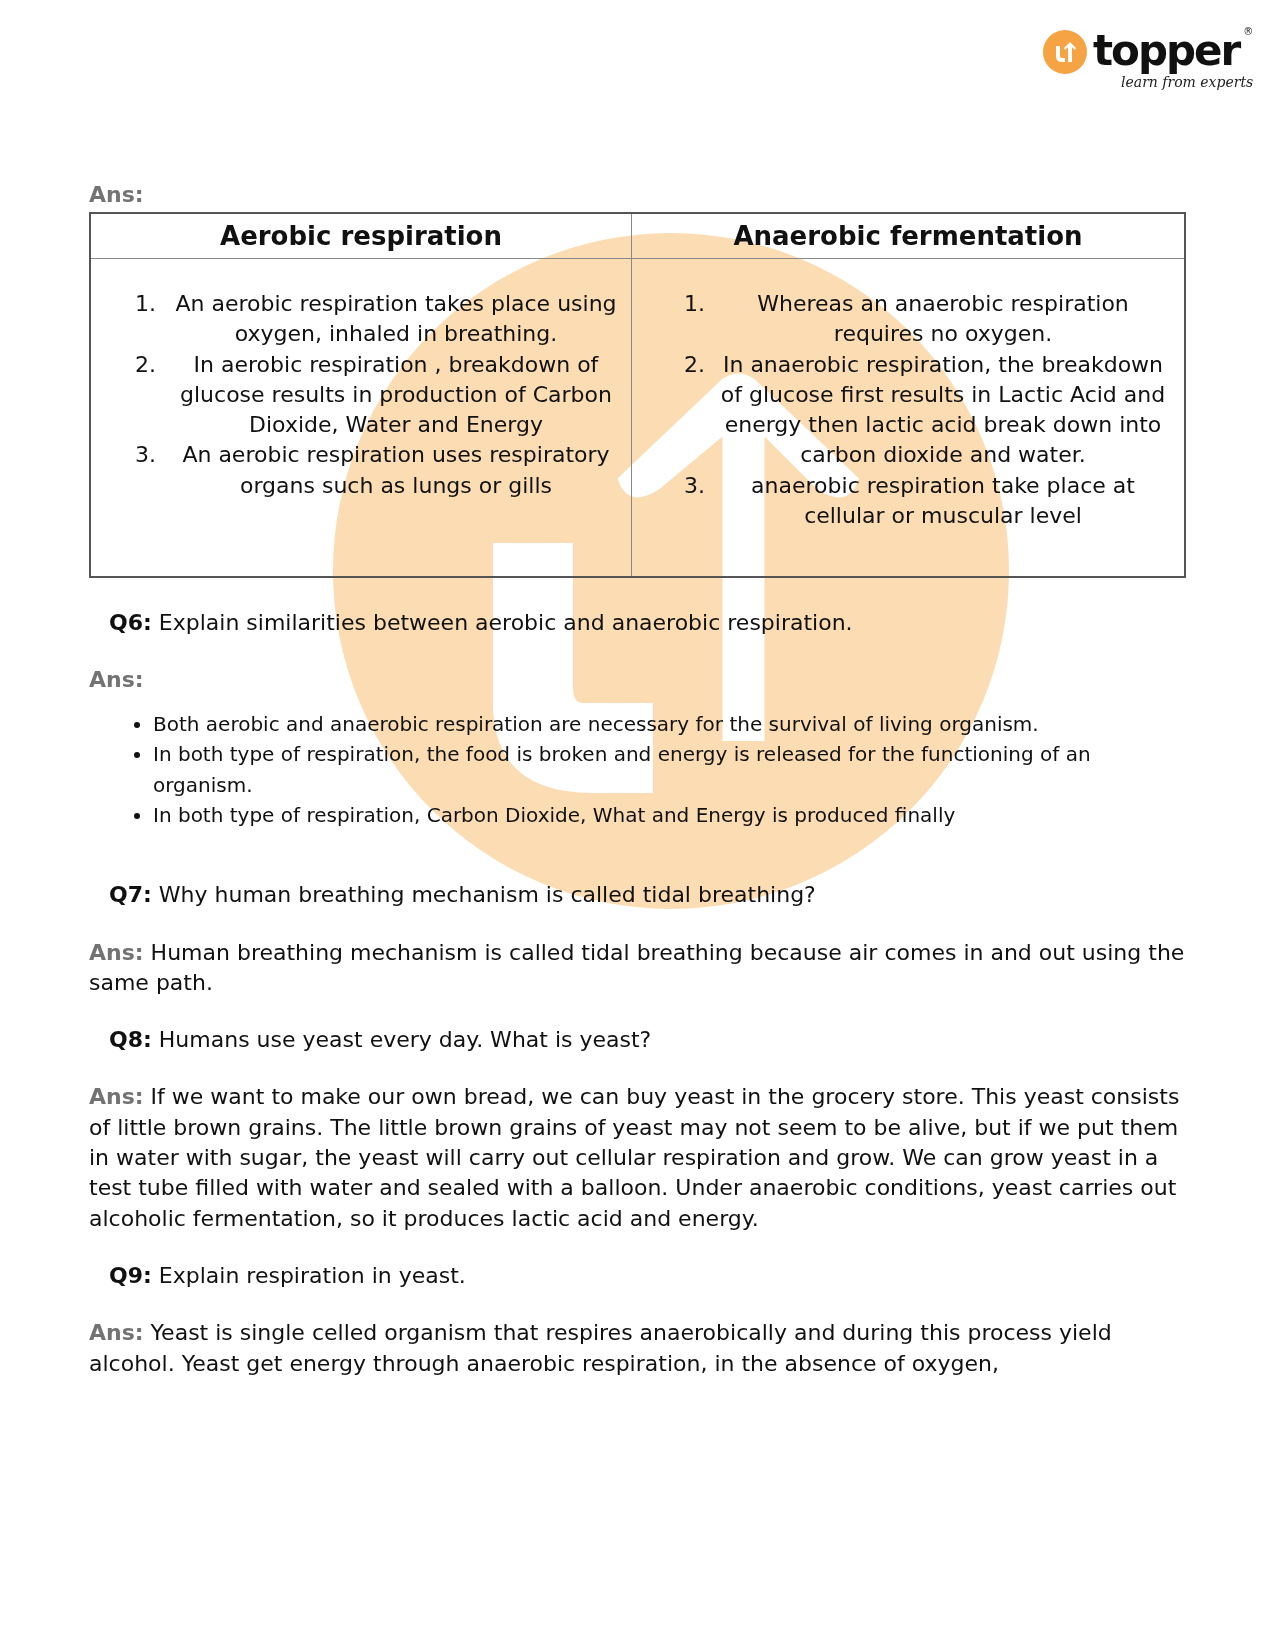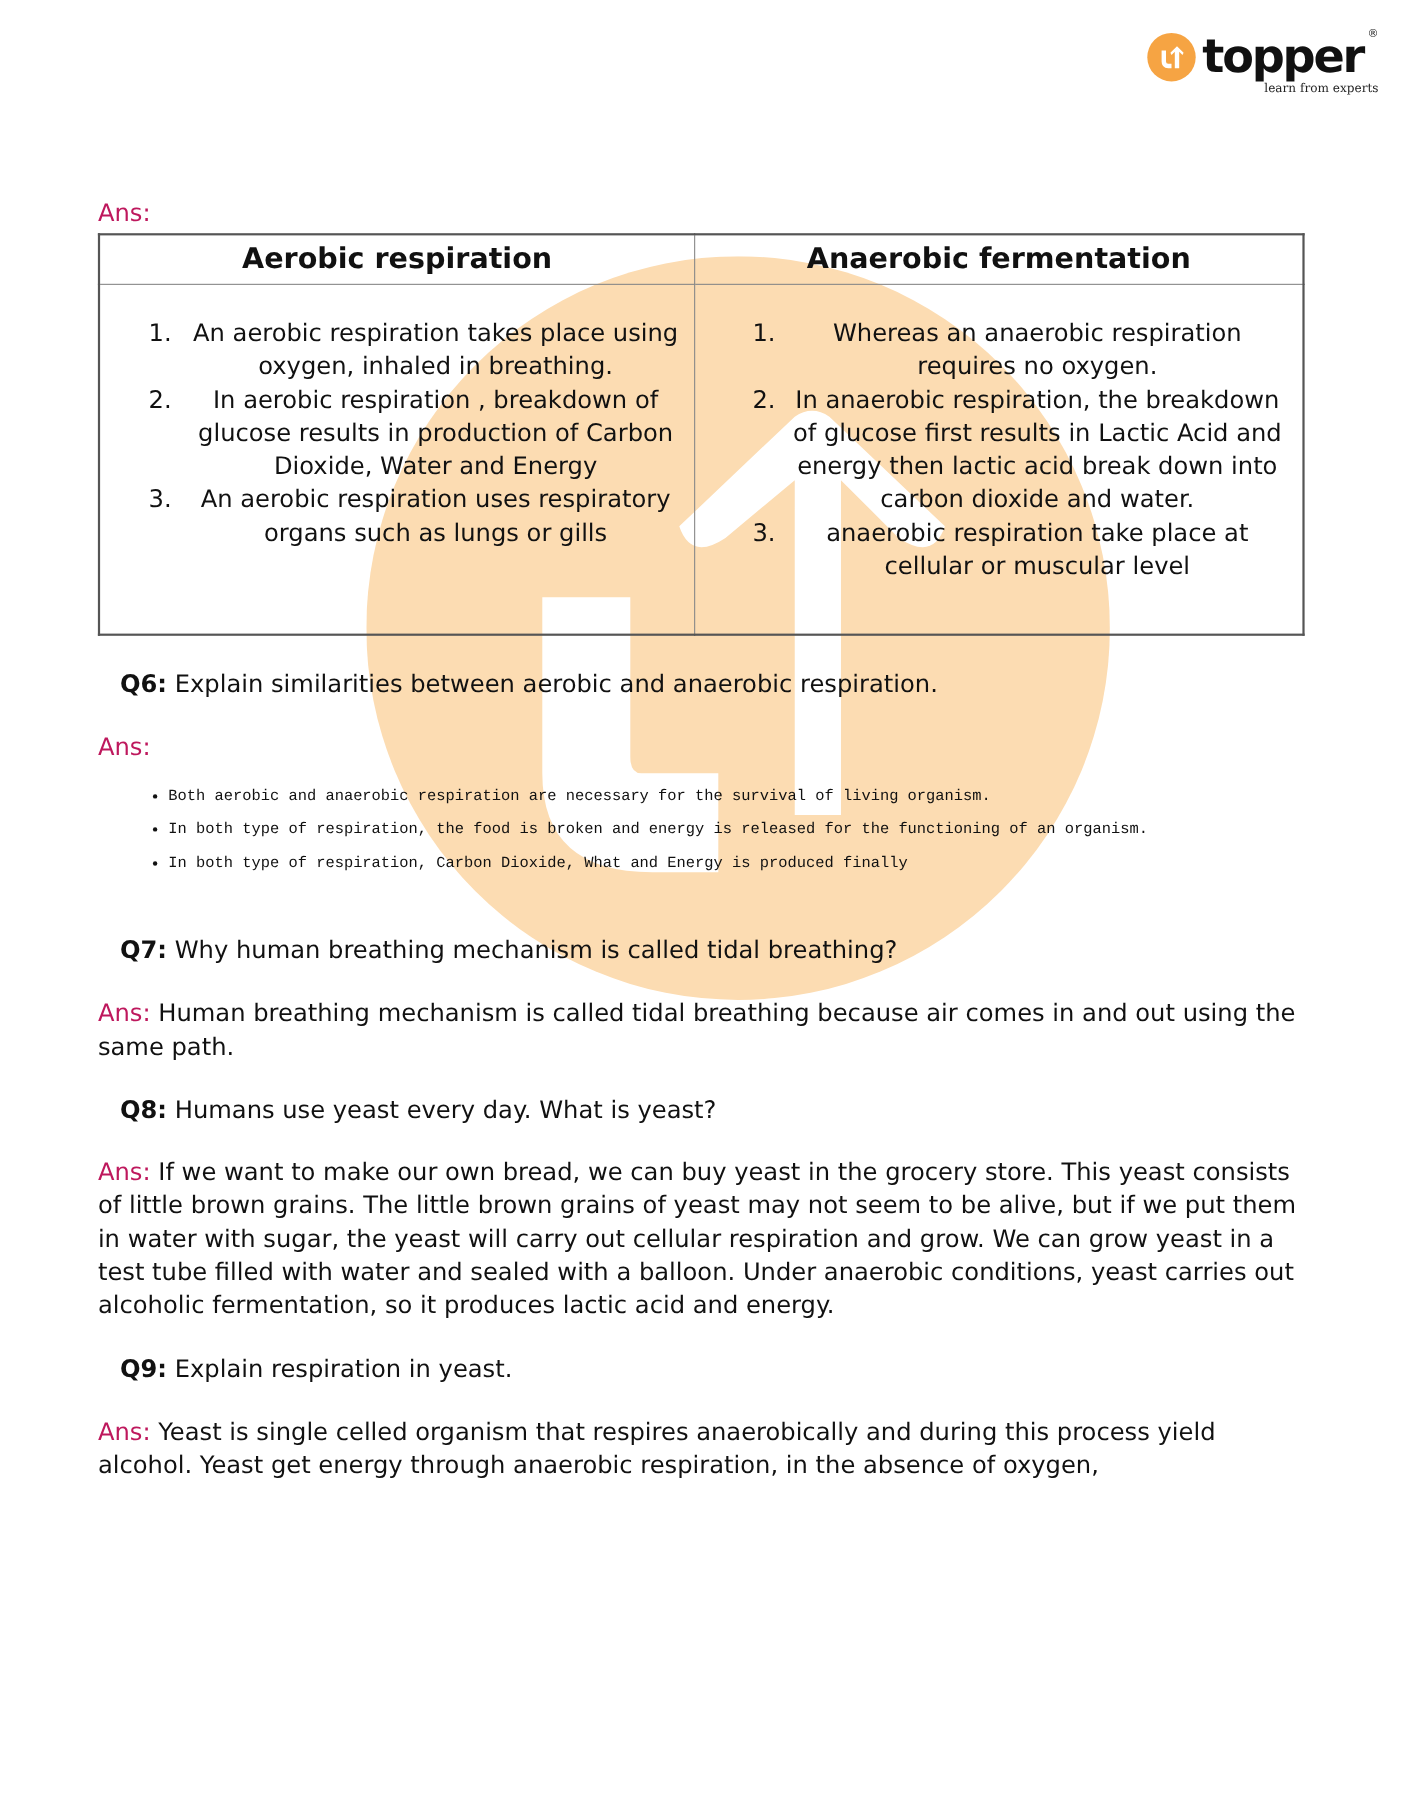--- a/index.html
+++ b/index.html
@@ -18,24 +18,24 @@
     width: 44px; height: 44px; border-radius: 50%; background: #f6a443;
     display: flex; align-items: center; justify-content: center; position: relative;
   }
   .logo .word {
     font-family: "DejaVu Sans", sans-serif; font-weight: bold; font-size: 42px;
     letter-spacing: -2px; color: #111; margin-left: 6px; line-height: 1;
   }
   .logo .reg { position: absolute; right: -14px; top: -4px; font-size: 10px; color: #222; }
   .logo .tag {
     position: absolute; right: -14px; top: 44px; font-family: "DejaVu Serif", serif;
-    font-size: 11px; color: #222;
+    font-style: italic; font-size: 14px; color: #222;
   }
   .content { position: absolute; left: 89px; top: 180px; width: 1100px; z-index: 1; }
-  .ans { color: #be185d; font-weight: normal; }
+  .ans { color: #737373; font-weight: bold; }
   .q { font-weight: bold; margin-left: 20px; }
   .line { font-size: 22px; line-height: 30px; }
   table.cmp {
     border-collapse: collapse; width: 1097px; margin-top: 2px;
     border: 2.5px solid #555;
   }
   table.cmp th {
     font-size: 26px; font-weight: bold; height: 44px; border-bottom: 1.5px solid #888;
     border-right: 1.5px solid #888; text-align: center; padding: 0;
   }
@@ -45,21 +45,21 @@
   }
   table.cmp th:last-child, table.cmp td:last-child { border-right: none; }
   .cell-list { margin: 0; padding: 0; list-style: none; }
   .cell-list li { position: relative; text-align: center; }
   .cell-list .num { position: absolute; left: 0; top: 0; }
   .left-col .cell-list .num { left: 34px; }
   .right-col .cell-list .num { left: 42px; }
   .left-col .cell-list li { padding-left: 70px; padding-right: 0; }
   .right-col .cell-list li { padding-left: 70px; padding-right: 0; }
   ul.bullets { margin: 14px 0 0 0; padding-left: 64px; }
-  ul.bullets li { font-size: 14px; line-height: 30.3px; font-family: Liberation Mono, monospace; }
+  ul.bullets li { font-size: 20px; line-height: 30.3px; }
   .para { font-size: 22px; line-height: 30.3px; margin: 0; }
 </style>
 </head>
 <body>
 
 <svg class="watermark" viewBox="0 0 676 676">
   <circle cx="338" cy="338" r="338" fill="#fcdcb2"></circle>
 
   <path d="M160 310 L160 470 Q160 560 260 560 L320 560 L320 470 L250 470 Q240 470 240 455 L240 310 Z" fill="#ffffff"></path>
   <path d="M390 560 L390 270 L330 320 Q300 340 290 310 L390 215 Q405 205 420 215 L520 310 Q510 340 480 320 L430 270 L430 560 Z" fill="#ffffff" transform="translate(-20,-80) scale(1.05)"></path>

